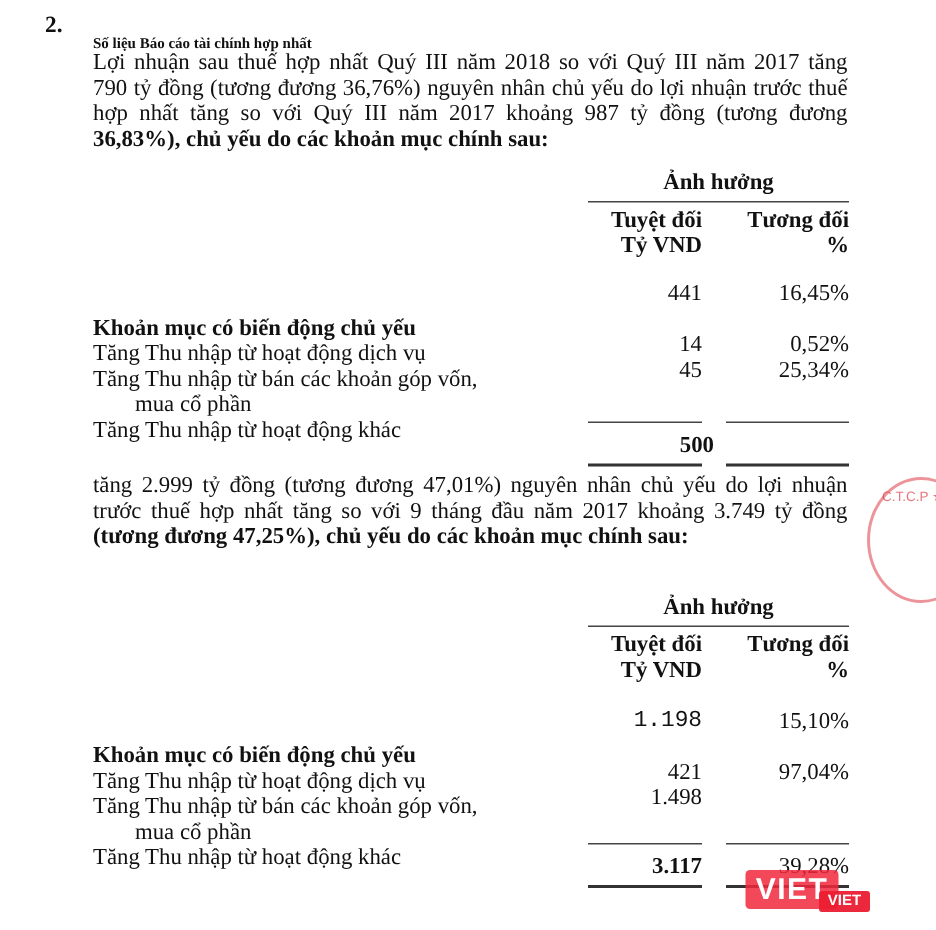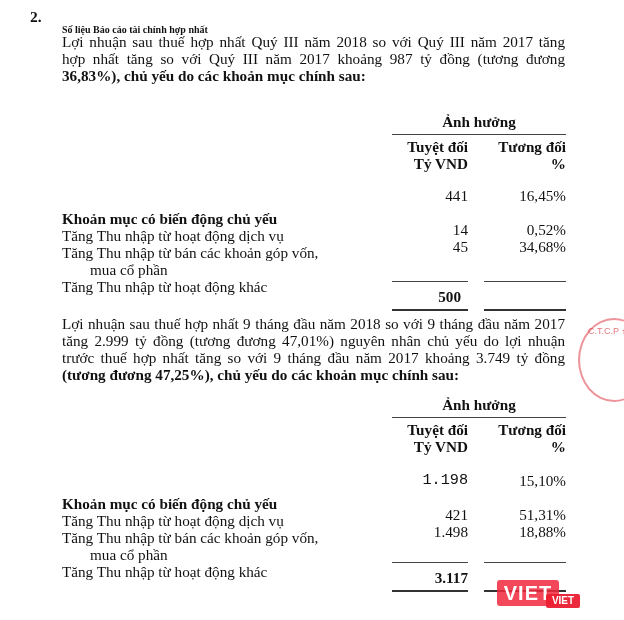--- a/index.html
+++ b/index.html
@@ -43,20 +43,21 @@
   }
 </style>
 </head>
 <body>
 
 <div class="abs heading-num">2.</div>
 <div class="abs heading-title">Số liệu Báo cáo tài chính hợp nhất</div>
 
 <div class="para" style="top:33px;">
   <span class="ln">Lợi nhuận sau thuế hợp nhất Quý III năm 2018 so với Quý III năm 2017 tăng</span>
+  <span class="ln">790 tỷ đồng (tương đương 36,76%) nguyên nhân chủ yếu do lợi nhuận trước thuế</span>
   <span class="ln">hợp nhất tăng so với Quý III năm 2017 khoảng 987 tỷ đồng (tương đương</span>
   <span class="ln last">36,83%), chủ yếu do các khoản mục chính sau:</span>
 </div>
 
 <div class="tbl" style="top:113px; height:200px;">
   <div class="col-h" style="left:330px; width:174px; text-align:center; top:0;">Ảnh hưởng</div>
   <div class="rule" style="left:330px; width:174px; top:21px;"></div>
   <div class="col-h" style="left:320px; width:86px; top:25px;">
     <div>Tuyệt đối</div>
     <div>Tỷ VND</div>
@@ -71,31 +72,30 @@
   <div class="num" style="left:320px; width:86px; top:74px;">441</div>
   <div class="num" style="left:410px; width:94px; top:74px;">16,45%</div>
 
   <div class="row-label" style="top:91px;">Tăng Thu nhập từ bán các khoản góp vốn,</div>
   <div class="row-label indent" style="top:108px;">mua cổ phần</div>
   <div class="num" style="left:320px; width:86px; top:108px;">14</div>
   <div class="num" style="left:410px; width:94px; top:108px;">0,52%</div>
 
   <div class="row-label" style="top:125px;">Tăng Thu nhập từ hoạt động khác</div>
   <div class="num" style="left:320px; width:86px; top:125px;">45</div>
-  <div class="num" style="left:410px; width:94px; top:125px;">34,68%</div>
+  <div class="num" style="left:410px; width:94px; top:125px;">25,34%</div>
 
   <div class="rule" style="left:330px; width:76px; top:168px;"></div>
   <div class="rule" style="left:422px; width:82px; top:168px;"></div>
-  <div class="num bold" style="left:313px; width:86px; top:175px;">500</div>
+  <div class="num bold" style="left:328px; width:86px; top:175px;">500</div>
   <div class="rule thick" style="left:330px; width:76px; top:196px;"></div>
   <div class="rule thick" style="left:422px; width:82px; top:196px;"></div>
 </div>
 
 <div class="para" style="top:315px;">
-  <span class="ln">Lợi nhuận sau thuế hợp nhất 9 tháng đầu năm 2018 so với 9 tháng đầu năm 2017</span>
   <span class="ln">tăng 2.999 tỷ đồng (tương đương 47,01%) nguyên nhân chủ yếu do lợi nhuận</span>
   <span class="ln">trước thuế hợp nhất tăng so với 9 tháng đầu năm 2017 khoảng 3.749 tỷ đồng</span>
   <span class="ln last">(tương đương 47,25%), chủ yếu do các khoản mục chính sau:</span>
 </div>
 
 <div class="tbl" style="top:396px; height:200px;">
   <div class="col-h" style="left:330px; width:174px; text-align:center; top:0;">Ảnh hưởng</div>
   <div class="rule" style="left:330px; width:174px; top:21px;"></div>
   <div class="col-h" style="left:320px; width:86px; top:25px;">
     <div>Tuyệt đối</div>
@@ -107,29 +107,29 @@
   </div>
   <div class="row-label bold" style="top:59px;">Khoản mục có biến động chủ yếu</div>
 
   <div class="row-label" style="top:76px;">Tăng Thu nhập từ hoạt động dịch vụ</div>
   <div class="num" style="left:320px; width:86px; top:76px;font-family:Liberation Mono, monospace;">1.198</div>
   <div class="num" style="left:410px; width:94px; top:76px;">15,10%</div>
 
   <div class="row-label" style="top:93px;">Tăng Thu nhập từ bán các khoản góp vốn,</div>
   <div class="row-label indent" style="top:110px;">mua cổ phần</div>
   <div class="num" style="left:320px; width:86px; top:110px;">421</div>
-  <div class="num" style="left:410px; width:94px; top:110px;">51,31%</div>
+  <div class="num" style="left:410px; width:94px; top:110px;">97,04%</div>
 
   <div class="row-label" style="top:127px;">Tăng Thu nhập từ hoạt động khác</div>
   <div class="num" style="left:320px; width:86px; top:127px;">1.498</div>
-  <div class="num" style="left:410px; width:94px; top:127px;">18,88%</div>
 
   <div class="rule" style="left:330px; width:76px; top:166px;"></div>
   <div class="rule" style="left:422px; width:82px; top:166px;"></div>
   <div class="num bold" style="left:320px; width:86px; top:173px;">3.117</div>
+  <div class="num" style="left:410px; width:94px; top:173px;">39,28%</div>
   <div class="rule thick" style="left:330px; width:76px; top:194px;"></div>
   <div class="rule thick" style="left:422px; width:82px; top:194px;"></div>
 </div>
 
 <div class="stamp">
   <span style="left:8px; top:6px;">C.T.C.P ★ Ô</span>
 </div>
 
 <div class="watermark">VIET</div>
 <div class="watermark-small">VIET</div>

